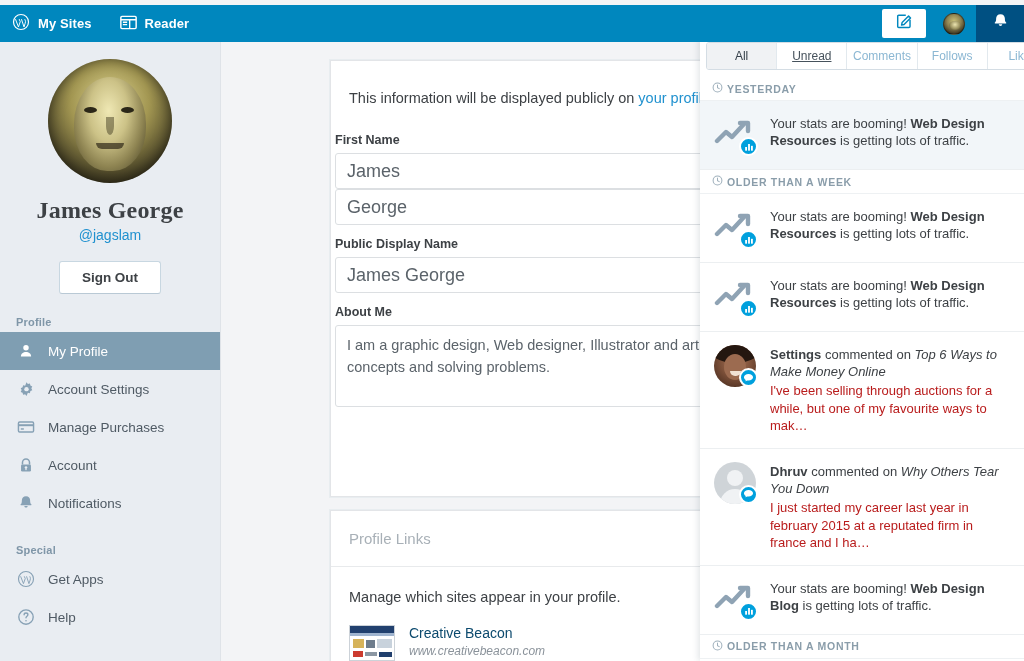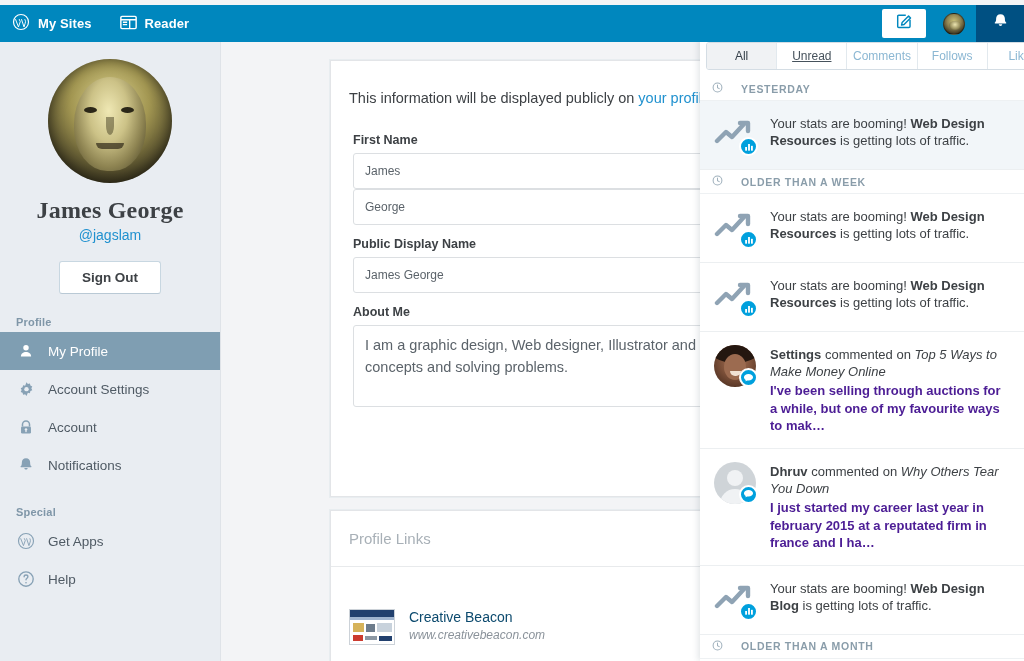--- a/index.html
+++ b/index.html
@@ -150,32 +150,32 @@
   }
   .card-profile { left: 109px; top: 23px; width: 560px; height: 437px; }
   .card-links   { left: 109px; top: 473px; width: 560px; height: 200px; }
 
   .form-intro {
     padding: 27px 18px 0;
     font-size: 14.5px; color: #3d4145; line-height: 1.45;
     white-space: nowrap;
   }
   .form-intro a { color: #2091cf; text-decoration: none; }
-  .form-body { padding: 12px 22px 0; }
+  .form-body { padding: 12px 4px 0; }
   .field-label {
     margin: 12px 0 6px;
     font-size: 12.5px; font-weight: 700; color: #3d4145;
   }
   .field-input {
     width: 100%; height: 36px;
     border: 1px solid #dcdfe2; border-radius: 3px;
     background: #fff;
     padding: 0 11px;
     font-family: "Liberation Sans", sans-serif;
-    font-size: 12px; color: #5b636a;
+    font-size: 18px; color: #5b636a;
     outline: none;
   }
   .field-textarea {
     width: 100%; height: 82px;
     border: 1px solid #dcdfe2; border-radius: 3px;
     background: #fff;
     padding: 9px 11px;
     resize: none;
     font-family: "Liberation Sans", sans-serif;
     font-size: 14.5px; color: #5b636a; line-height: 1.5;
@@ -232,21 +232,21 @@
     font-size: 12px; color: #8bb7d3; cursor: pointer;
     border-right: 1px solid #e2e9ee;
     background: #fff; height: 100%;
   }
   .notif-tab:last-child { border-right: none; }
   .notif-tab.dark { color: #46525c; text-decoration: underline; }
   .notif-tab.selected { background: #f0f2f4; color: #36414a; font-weight: 400; }
 
   .notif-list { position: absolute; top: 40px; left: 0; width: 324px; height: 584px; overflow: hidden; }
   .notif-section {
-    display: flex; align-items: center; gap: 18px;
+    display: flex; align-items: center; gap: 4px;
     height: 24px; padding: 0 12px;
     font-size: 10.5px; font-weight: 700; letter-spacing: .7px;
     color: #8a9daa; text-transform: uppercase;
     background: #fff; border-bottom: 1px solid #eef1f3;
   }
   .notif-row {
     display: flex; gap: 14px;
     padding: 13px 18px 13px 14px;
     border-bottom: 1px solid #eceff1;
     background: #fff; cursor: pointer;
@@ -255,21 +255,21 @@
   .notif-icon-wrap { position: relative; width: 42px; height: 42px; flex: none; }
   .notif-badge {
     position: absolute; right: -2px; bottom: 0;
     width: 19px; height: 19px; border-radius: 50%;
     background: #00a0dd; border: 2px solid #fff;
     display: flex; align-items: center; justify-content: center;
   }
   .notif-text { font-size: 13px; color: #3d4145; line-height: 1.32; padding-top: 1px; }
   .notif-text b { font-weight: 700; }
   .notif-text i { font-style: italic; }
-  .notif-excerpt { color: #4c1d95; font-size: 13px; line-height: 1.35; margin-top: 2px; font-weight: bold; }
+  .notif-excerpt { color: #b91c1c; font-size: 13px; line-height: 1.35; margin-top: 2px; }
   .ph-avatar {
     width: 42px; height: 42px; border-radius: 50%;
     background: #cfd4d8; position: relative; overflow: hidden;
   }
   .ph-avatar .head { position:absolute; left:13px; top:8px; width:16px; height:16px; border-radius:50%; background:#f0f2f4; }
   .ph-avatar .body { position:absolute; left:6px; top:27px; width:30px; height:20px; border-radius:15px 15px 0 0; background:#f0f2f4; }
   .ph-photo {
     width: 42px; height: 42px; border-radius: 50%;
     background: radial-gradient(circle at 52% 40%, #a9765a 0%, #7b4f38 48%, #3b2318 100%);
     position: relative; overflow: hidden;
@@ -363,20 +363,30 @@
         <span class="nav-ico">
           <svg width="17" height="17" viewBox="0 0 20 20" fill="currentColor">
             <path d="M10 1.6l1.6 1.9 2.4-.6.6 2.4 2.2 1.1-1.1 2.2 1.1 2.2-2.2 1.1-.6 2.4-2.4-.6L10 17.6l-1.6-1.9-2.4.6-.6-2.4L3.2 12.8l1.1-2.2-1.1-2.2 2.2-1.1.6-2.4 2.4.6z"></path>
             <circle cx="10" cy="9.6" r="2.6" fill="#e9edf2"></circle>
           </svg>
         </span>
         <span>Account Settings</span>
       </div>
       <div class="nav-item">
         <span class="nav-ico">
+          <svg width="18" height="18" viewBox="0 0 20 20" fill="none" stroke="currentColor" stroke-width="1.6">
+            <rect x="1.6" y="4.4" width="16.8" height="11.2" rx="1.4"></rect>
+            <path d="M1.6 8h16.8" stroke-width="2.2"></path>
+            <path d="M4.2 12.2h3.4" stroke-width="1.6"></path>
+          </svg>
+        </span>
+        <span>Manage Purchases</span>
+      </div>
+      <div class="nav-item">
+        <span class="nav-ico">
           <svg width="16" height="17" viewBox="0 0 20 20" fill="currentColor">
             <path d="M5.6 8.6V6.4a4.4 4.4 0 018.8 0v2.2" fill="none" stroke="currentColor" stroke-width="1.9"></path>
             <rect x="3.8" y="8.6" width="12.4" height="9" rx="1.6"></rect>
             <circle cx="10" cy="12.3" r="1.5" fill="#e9edf2"></circle>
             <rect x="9.2" y="12.8" width="1.6" height="3" fill="#e9edf2"></rect>
           </svg>
         </span>
         <span>Account</span>
       </div>
       <div class="nav-item">
@@ -440,20 +450,21 @@
         <div class="links-title">Profile Links</div>
         <div class="links-add-btn">
           <span>
             <svg width="12" height="12" viewBox="0 0 14 14" fill="none" stroke="currentColor" stroke-width="1.7">
               <path d="M7 2v10M2 7h10" stroke-linecap="round"></path>
             </svg>
           </span>
         </div>
       </div>
       <div class="links-body">
+        <div class="links-desc">Manage which sites appear in your profile.</div>
         <div class="site-row">
           <div class="site-thumb">
             <div class="t-bar"></div>
               <div class="t-sub"></div>
             <div class="t-b1"></div>
               <div class="t-b2"></div>
               <div class="t-b3"></div>
             <div class="t-f1"></div>
               <div class="t-f2"></div>
               <div class="t-f3"></div>
@@ -570,21 +581,21 @@
               <div class="smile"></div>
           </div>
           <span class="notif-badge">
             <svg width="11" height="10" viewBox="0 0 12 11" fill="#fff">
               <path d="M6 1C3.2 1 1 2.6 1 4.7c0 1.2.8 2.3 2 3-.1.8-.5 1.4-.5 1.4s1.4-.3 2.2-.9c.4.1.8.1 1.3.1 2.8 0 5-1.6 5-3.6S8.8 1 6 1z"></path>
             </svg>
           </span>
         </div>
         <div>
           <div class="notif-text">
-            <b>Settings</b><span> commented on </span><i>Top 5 Ways to Make Money Online</i>
+            <b>Settings</b><span> commented on </span><i>Top 6 Ways to Make Money Online</i>
           </div>
           <div class="notif-excerpt">I've been selling through auctions for a while, but one of my favourite ways to mak…</div>
         </div>
       </div>
 
       <div class="notif-row">
         <div class="notif-icon-wrap">
           <div class="ph-avatar">
             <div class="head"></div>
               <div class="body"></div>

